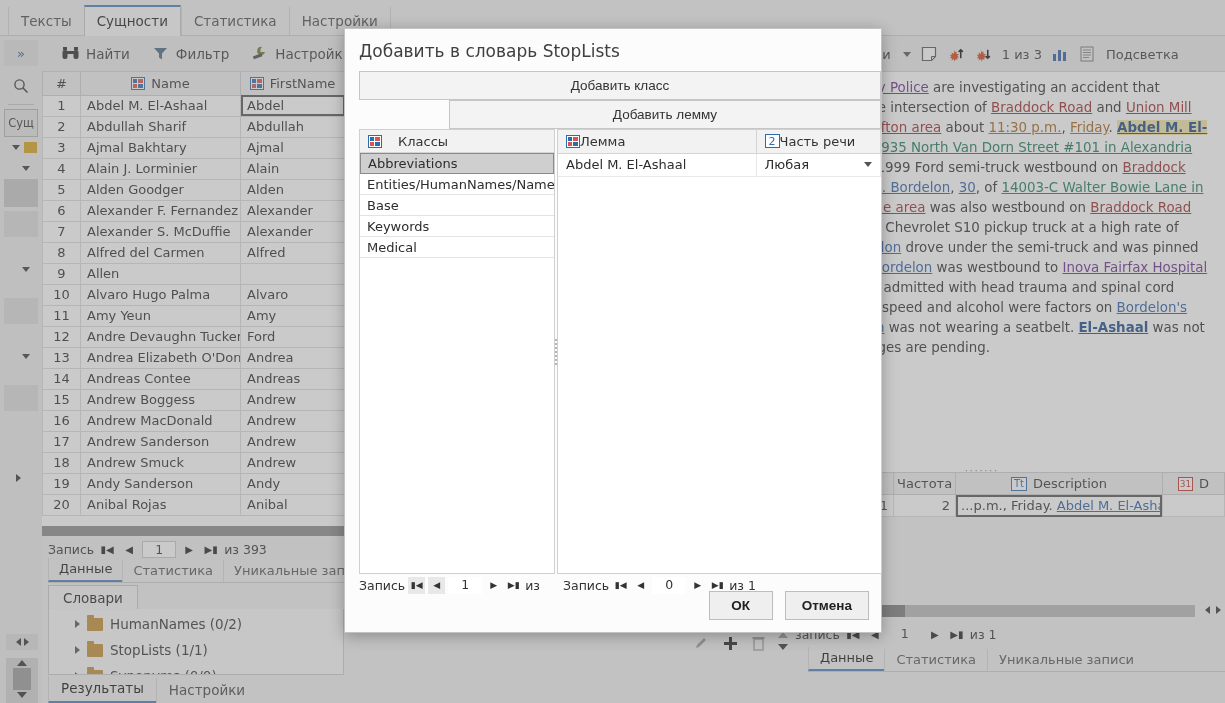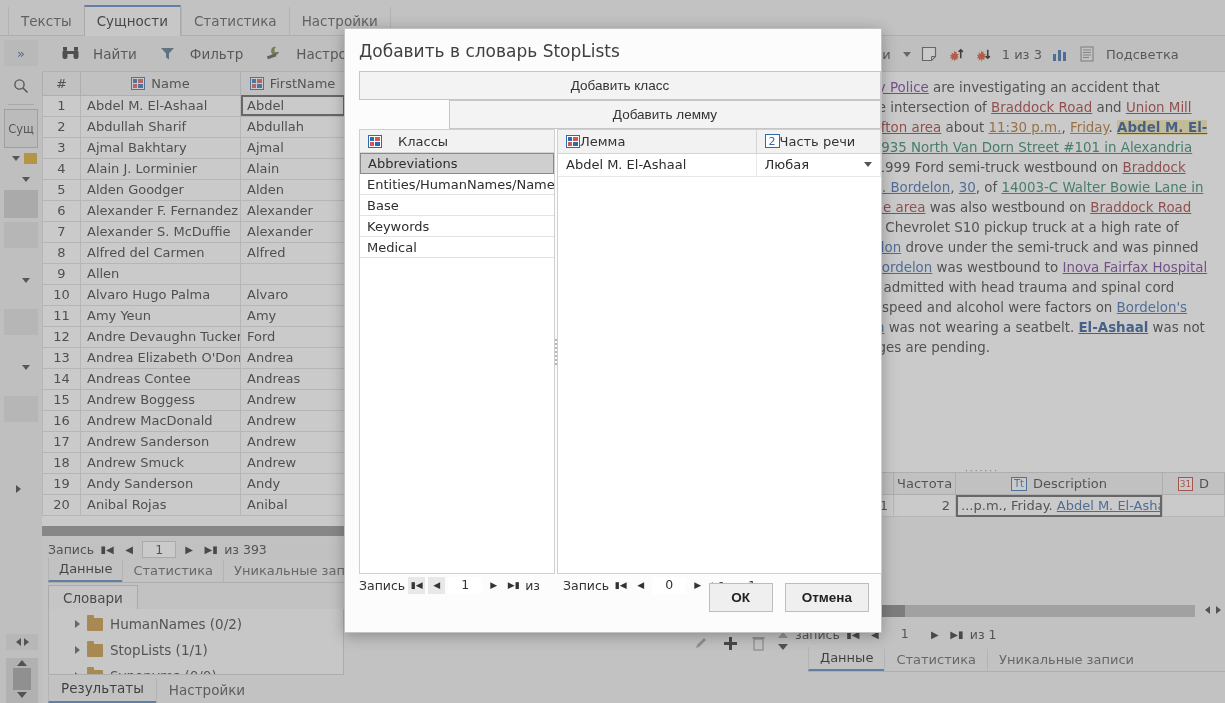--- a/index.html
+++ b/index.html
@@ -61,42 +61,42 @@
     display: flex; align-items: center; justify-content: center;
     font-size: 13px; color: #3a5a8c;
   }
   .rail-search {
     width: 34px; height: 28px; margin: 6px auto 0 auto;
     display: flex; align-items: center; justify-content: center;
     color: #3b3b3b;
   }
   .rail-divider { width: 26px; height: 1px; background: #c6c6c6; margin: 4px auto; }
   .rail-label {
-    width: 34px; height: 39px; margin: 2px auto 0 auto;
+    width: 34px; height: 28px; margin: 2px auto 0 auto;
     border: 1px solid #b5b5b5; background: #e6e6e6;
     font-size: 11.5px; color: #3a3a3a;
     display: flex; align-items: center; justify-content: center; overflow: hidden;
   }
   .rail-row {
     height: 21px; display: flex; align-items: center; gap: 4px; padding-left: 12px;
   }
   .rail-caret { width: 0; height: 0; border-left: 4px solid transparent; border-right: 4px solid transparent; border-top: 5px solid #3a3a3a; }
   .rail-folder { width: 13px; height: 11px; background: #d9a21b; }
   .rail-blank { width: 34px; margin: 0 auto; background: #dcdcdc; }
 
   
   .ltoolbar {
     position: absolute; top: 36px; left: 42px; right: 0; height: 36px;
     background: #ededed;
     display: flex; align-items: center; gap: 6px;
     padding-left: 12px;
     font-size: 13.5px; color: #3c3c3c;
     border-bottom: 1px solid #d4d4d4;
   }
-  .tb-item { display: flex; align-items: center; gap: 14px; padding: 3px 8px; white-space: nowrap; }
+  .tb-item { display: flex; align-items: center; gap: 7px; padding: 3px 8px; white-space: nowrap; }
   .tb-ico { display: inline-flex; align-items: center; justify-content: center; width: 17px; height: 17px; }
   .caret-dn { width: 0; height: 0; border-left: 4px solid transparent; border-right: 4px solid transparent; border-top: 5px solid #555; margin-left: 2px; }
 
   
   .grid-wrap {
     position: absolute; top: 72px; left: 42px; width: 302px; bottom: 175px;
     background: #fff;
     overflow: hidden;
   }
   table.grid { border-collapse: collapse; width: 100%; table-layout: fixed; }
@@ -302,21 +302,21 @@
   .dlg-pager {
     position: absolute; left: 14px; right: 10px; bottom: 36px; height: 22px;
     display: flex; align-items: center; font-size: 12.5px; color: #333;
   }
   .pager-grp { display: flex; align-items: center; gap: 3px; }
   .pg-btn { width: 17px; height: 17px; display: flex; align-items: center; justify-content: center; font-size: 9px; color: #333; }
   .pg-btn.box { background: #e8e8e8; }
   .pg-num { min-width: 34px; height: 17px; background: #fff; font-size: 12.5px; text-align: center; line-height: 16px; }
 
   .dlg-actions {
-    position: absolute; right: 12px; bottom: 20px; display: flex; gap: 12px; border-radius: 12px;
+    position: absolute; right: 12px; bottom: 12px; display: flex; gap: 12px; border-radius: 12px;
   }
   .btn-main {
     min-width: 64px; padding: 6px 16px;
     border: 1px solid #bdbdbd; background: #efefef;
     font-size: 13.5px; font-weight: bold; color: #222;
   }
 
   svg { display: block; }
 </style>
 </head>

